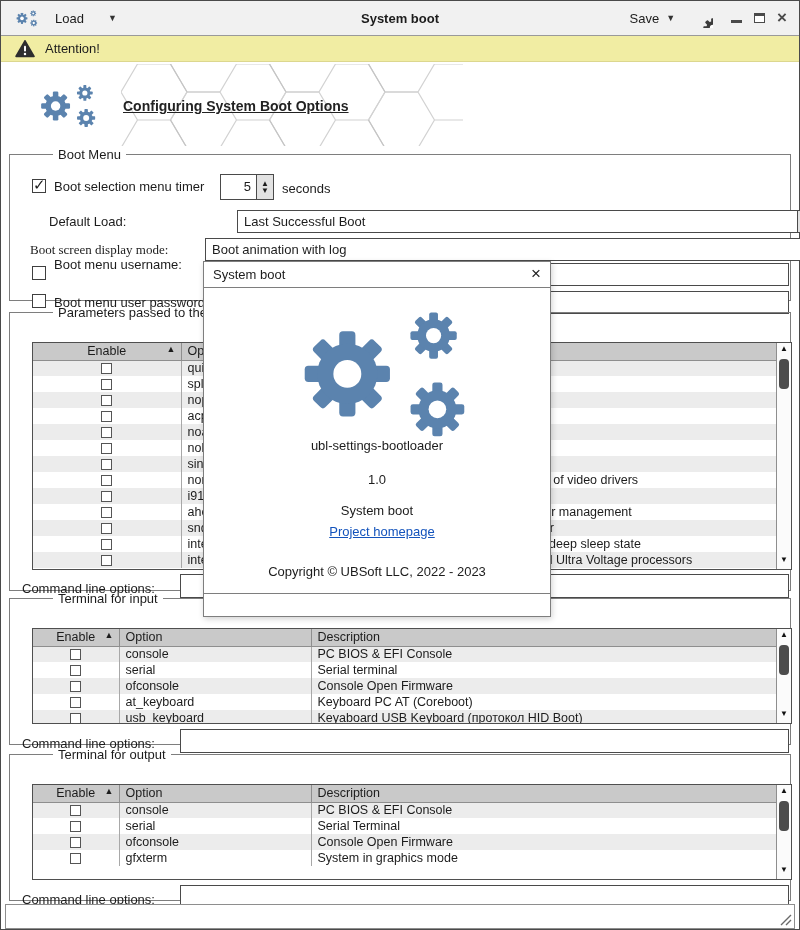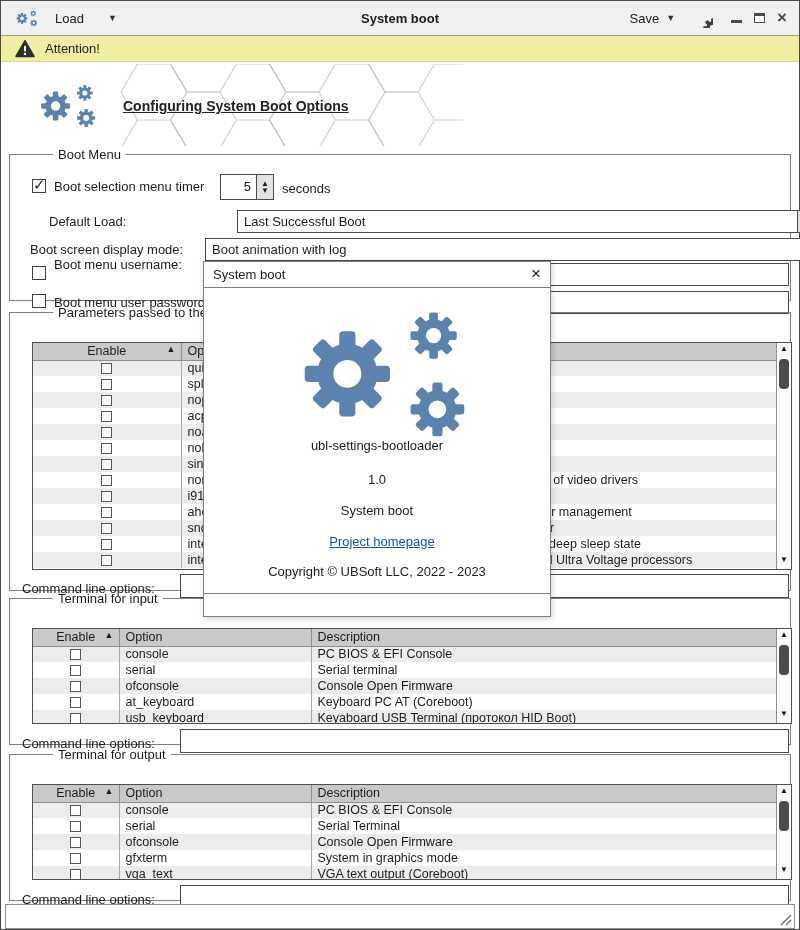--- a/index.html
+++ b/index.html
@@ -86,21 +86,21 @@
 
   
   .dialog { position:absolute; left:202px; top:260px; width:348px; height:356px; background:#fff;
     border:1px solid #7e7e7e; box-shadow:1px 2px 6px rgba(0,0,0,0.18); z-index:50; }
   .dlg-titlebar { position:relative; height:26px; border-bottom:1px solid #7e7e7e; display:flex; align-items:center; }
   .dlg-title { margin-left:9px; }
   .dlg-close { position:absolute; right:9px; top:2px; font-size:17px; color:#222; cursor:default; }
   .dlg-gears { position:absolute; left:59px; top:36px; width:230px; height:146px; }
   .dlg-text { position:absolute; left:0; right:0; text-align:center; white-space:nowrap; }
   .dlg-app { top:176px; } .dlg-ver { top:210px; } .dlg-desc { top:241px; }
-  .dlg-link { top:272px;padding-left:10px; } .dlg-link a { color:#1353bc; }
+  .dlg-link { top:262px;padding-left:10px; } .dlg-link a { color:#1353bc; }
   .dlg-copy { top:302px; }
   .dlg-footer { position:absolute; left:0; right:0; bottom:0; height:23px; border-top:1px solid #7e7e7e; }
 </style>
 </head>
 <body>
 
 <svg width="0" height="0" style="position:absolute">
   <defs>
     <symbol id="gear" viewBox="-60 -60 120 120">
       <g fill="currentColor">
@@ -195,21 +195,21 @@
     <span class="lbl" style="left:272px; top:19px;">seconds</span>
 
     <span class="lbl" style="left:20px; top:52px;margin-left:19px;">Default Load:</span>
     <div class="combo" style="left:195px; top:48px; width:584px;margin-left:32px;">
       <span class="combo-value">Last Successful Boot</span>
       <span class="combo-btn">
           <span>▼</span>
         </span>
     </div>
 
-    <span class="lbl" style="left:20px; top:80px;">Boot screen display mode:</span>
+    <span class="lbl" style="left:20px; top:80px;font-family:Liberation Serif, serif;">Boot screen display mode:</span>
     <div class="combo" style="left:195px; top:76px; width:680px;align-items:flex-end;">
       <span class="combo-value">Boot animation with log</span>
       <span class="combo-btn">
           <span>▼</span>
         </span>
     </div>
 
     <span class="checkbox" style="left:22px; top:104px;"></span>
     <span class="lbl" style="left:44px; top:95px;">Boot menu username:</span>
     <input class="textinput" style="left: 195px; top: 101px; width: 584px;" value="">
@@ -388,21 +388,21 @@
                 <span class="cb-sm"></span>
               </td>
               <td>at_keyboard</td>
               <td>Keyboard PC AT (Coreboot)</td>
             </tr>
             <tr class="odd">
               <td>
                 <span class="cb-sm"></span>
               </td>
               <td>usb_keyboard</td>
-              <td>Keyaboard USB Terminal (протокол HID Boot)</td>
+              <td>Keyaboard USB Keyboard (протокол HID Boot)</td>
             </tr>
           </tbody>
       </table>
       <div class="vscroll">
         <span class="sb-btn up">▲</span>
         <span class="sb-thumb"></span>
         <span class="sb-btn down">▼</span>
       </div>
     </div>
     <span class="cmd-label" style="top:130px;">Command line options:</span>
@@ -450,27 +450,20 @@
               <td>ofconsole</td>
               <td>Console Open Firmware</td>
             </tr>
             <tr class="even">
               <td>
                 <span class="cb-sm"></span>
               </td>
               <td>gfxterm</td>
               <td>System in graphics mode</td>
             </tr>
-            <tr class="odd">
-              <td>
-                <span class="cb-sm"></span>
-              </td>
-              <td>vga_text</td>
-              <td>VGA text output (Coreboot)</td>
-            </tr>
           </tbody>
       </table>
       <div class="vscroll">
         <span class="sb-btn up">▲</span>
         <span class="sb-thumb"></span>
         <span class="sb-btn down">▼</span>
       </div>
     </div>
     <span class="cmd-label" style="top:130px;">Command line options:</span>
     <input class="textinput cmd-input" style="top: 123px;" value="">

